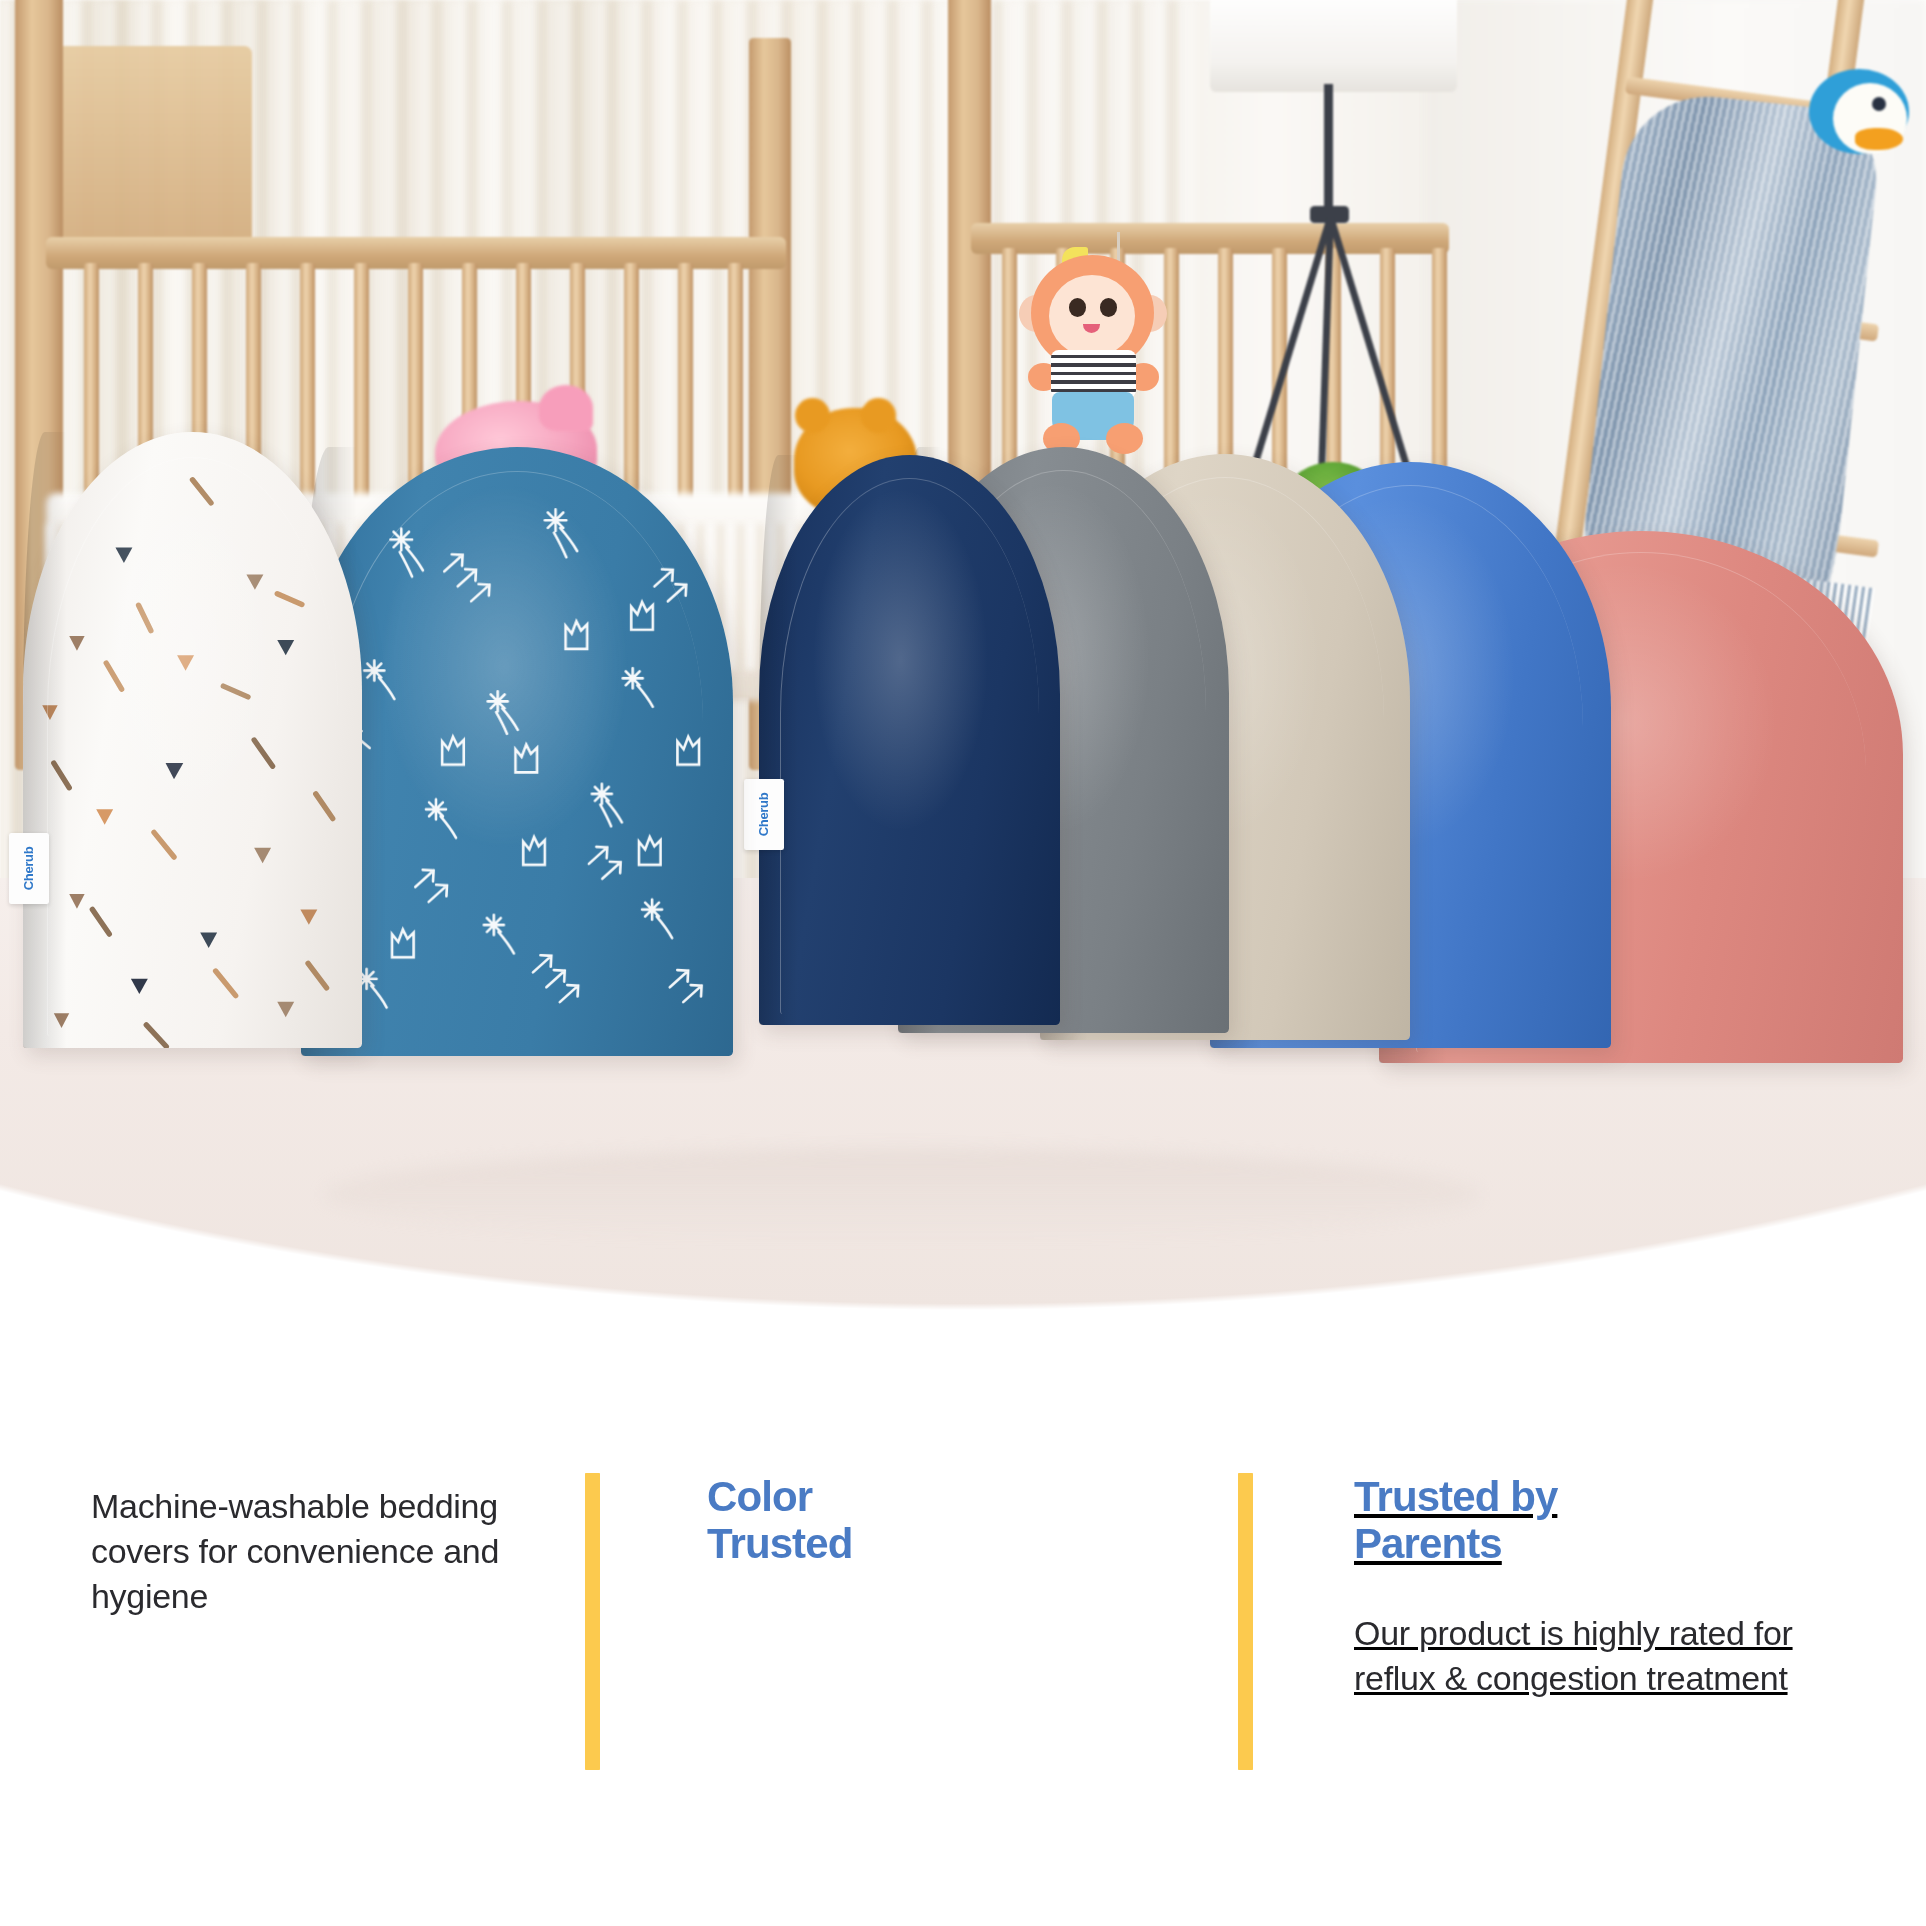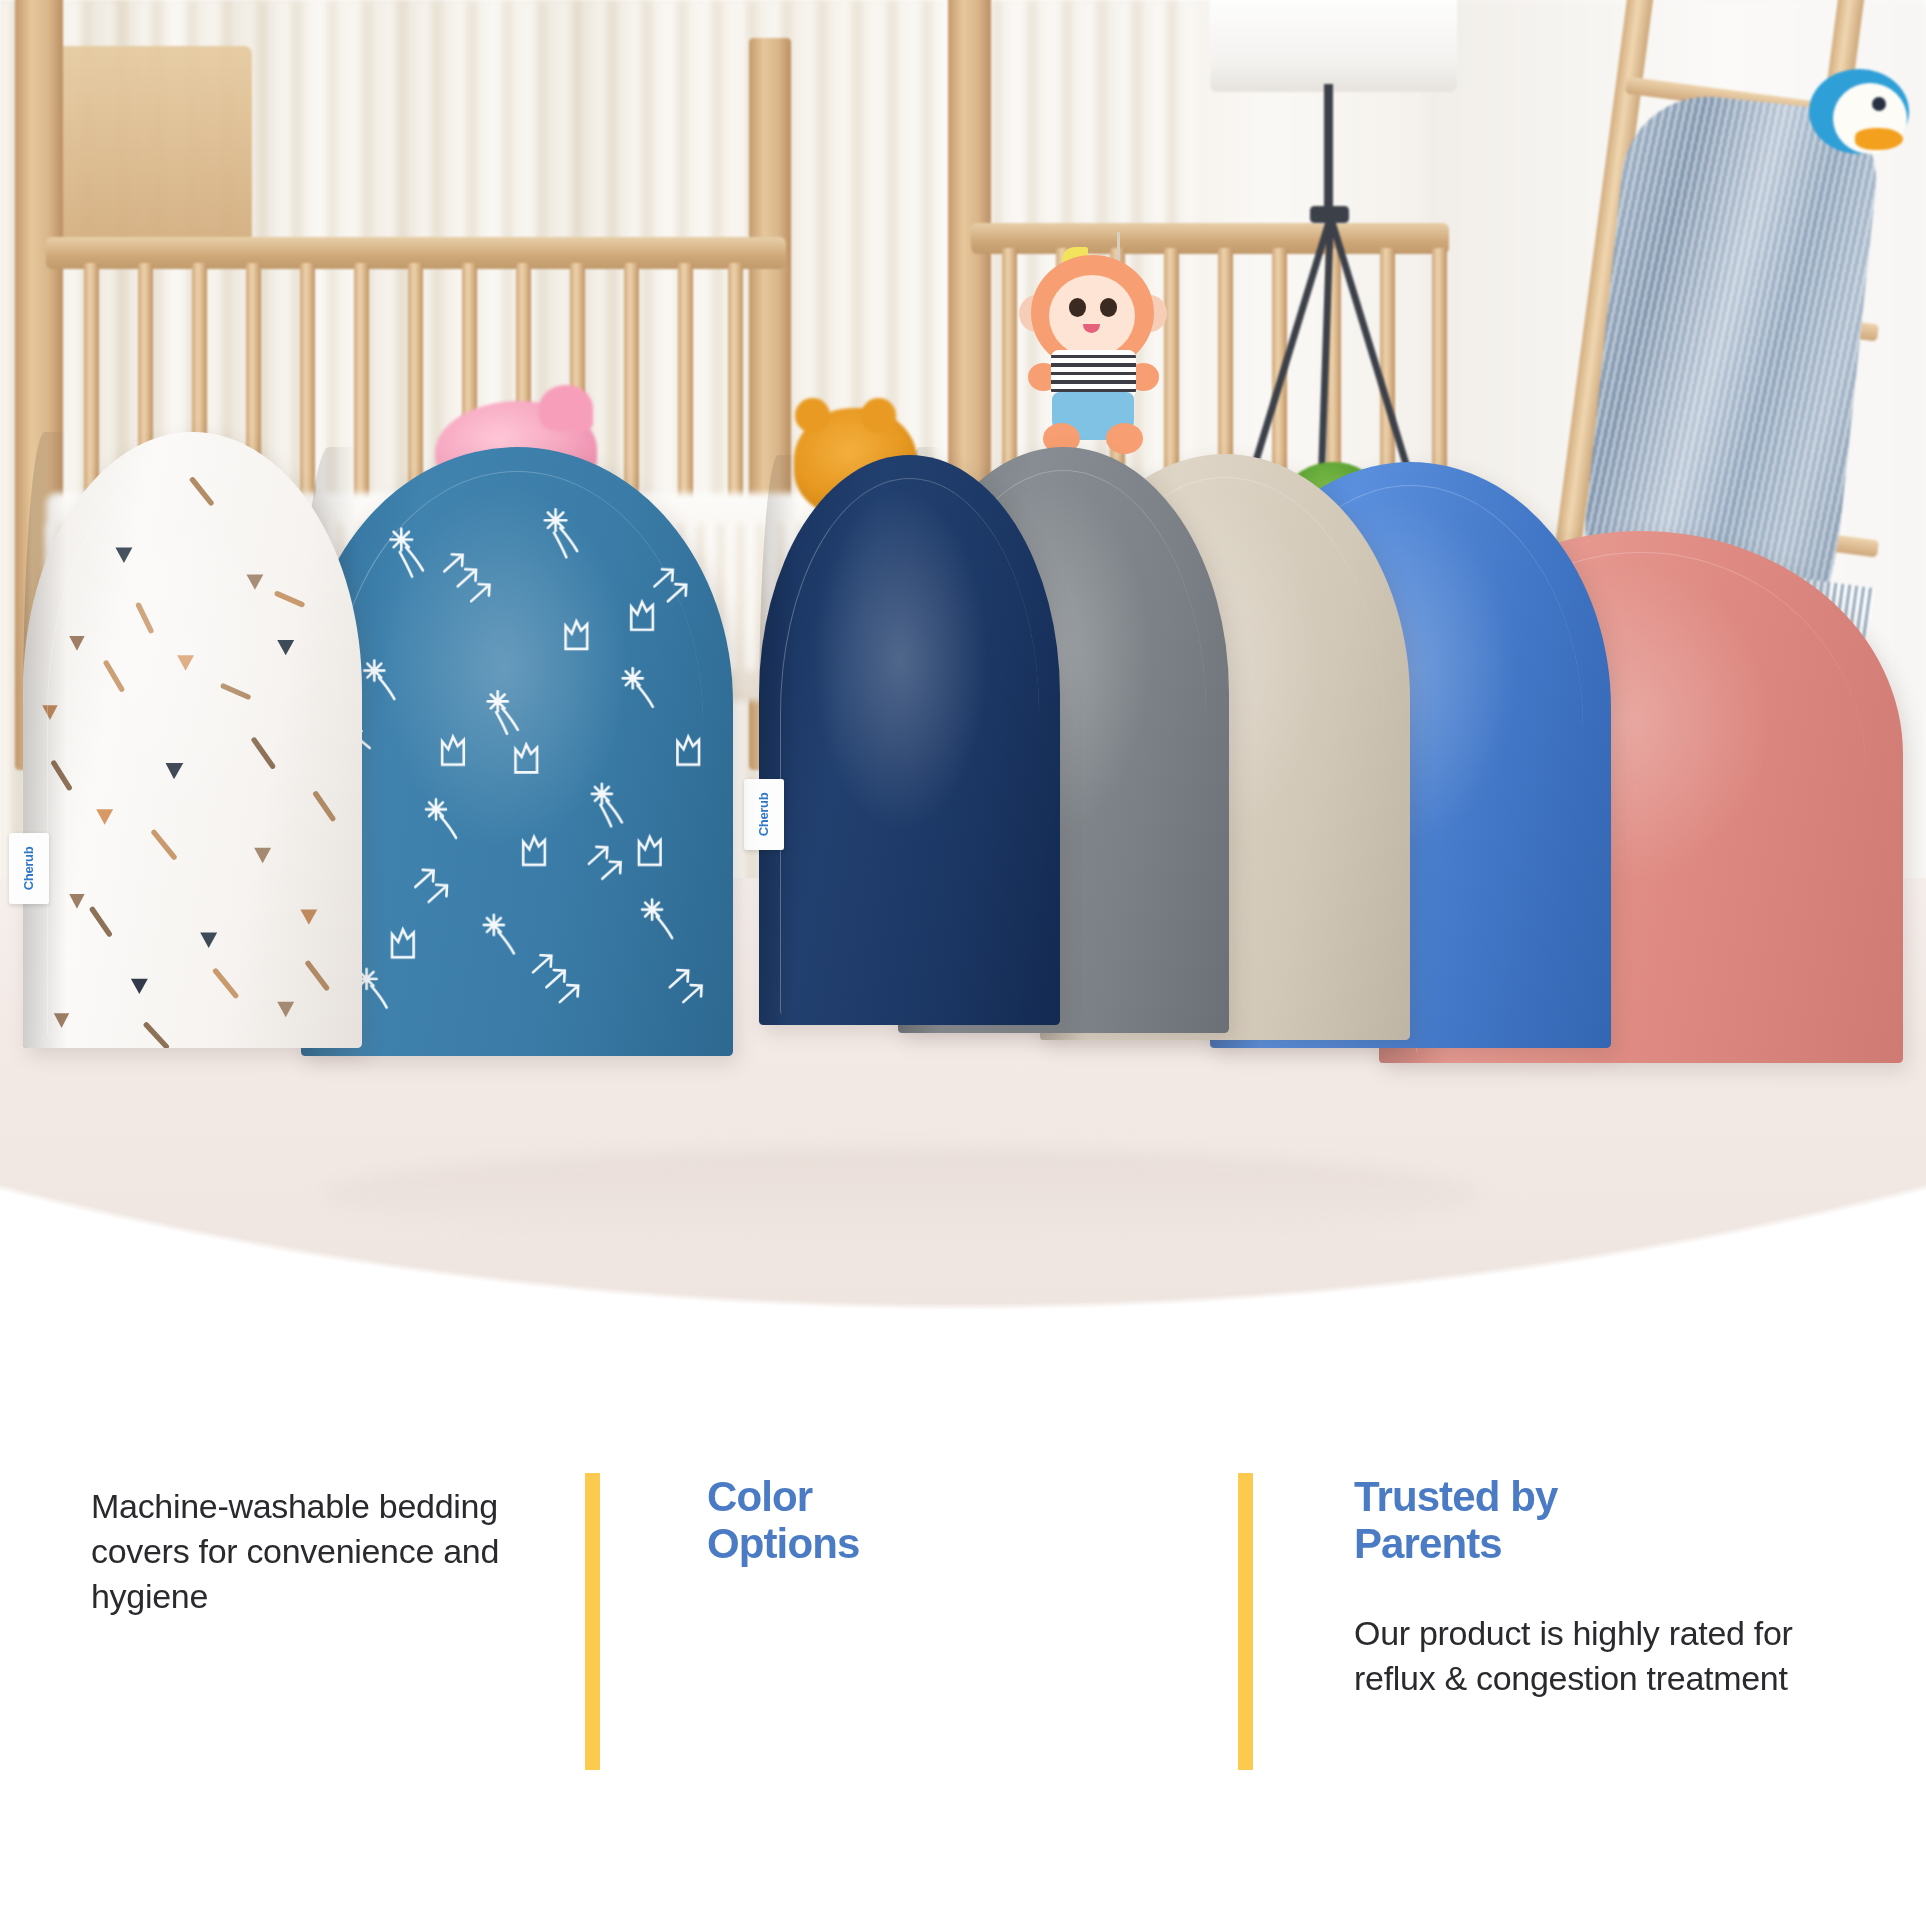--- a/index.html
+++ b/index.html
@@ -225,21 +225,21 @@
   .pat-white, .pat-blue { position:absolute; inset:0; border-radius:inherit; overflow:hidden; }
 
   
   .features {
     position:absolute; left:0; top:1441px; width:1926px; height:401px;
     display:flex; align-items:flex-start;
   }
   .feature { position:relative; padding:0 0 0 91px; }
   .feature.f1 { width:616px; }
   .feature.f2 { width:647px; }
-  .feature.f3 { width:663px; }
+  .feature.f3 { width:663px;text-decoration:underline; }
   .feature h3 {
     font-size:42px; line-height:1.13; font-weight:700; color:#4a7bc4;
     letter-spacing:-0.9px; white-space:pre-line; margin:32px 0 0 0;
   }
   .feature p {
     font-size:34px; line-height:1.32; color:#2a2a2e; font-weight:400;
     letter-spacing:-0.3px; margin-top:43px; max-width:493px;
   }
   .divider {
     position:absolute; top:32px; width:14.6px; height:297px;
@@ -552,21 +552,21 @@
 
   <div class="features">
 
     <div class="feature f1">
       <p>Machine-washable bedding covers for convenience and hygiene</p>
     </div>
 
     <div class="feature f2">
       <div class="divider" style="left:-31px;"></div>
       <h3>Color
-Options</h3>
+Trusted</h3>
     </div>
 
     <div class="feature f3">
       <div class="divider" style="left:-25px;"></div>
       <h3>Trusted by
 Parents</h3>
       <p>Our product is highly rated for reflux &amp; congestion treatment</p>
     </div>
 
   </div>

